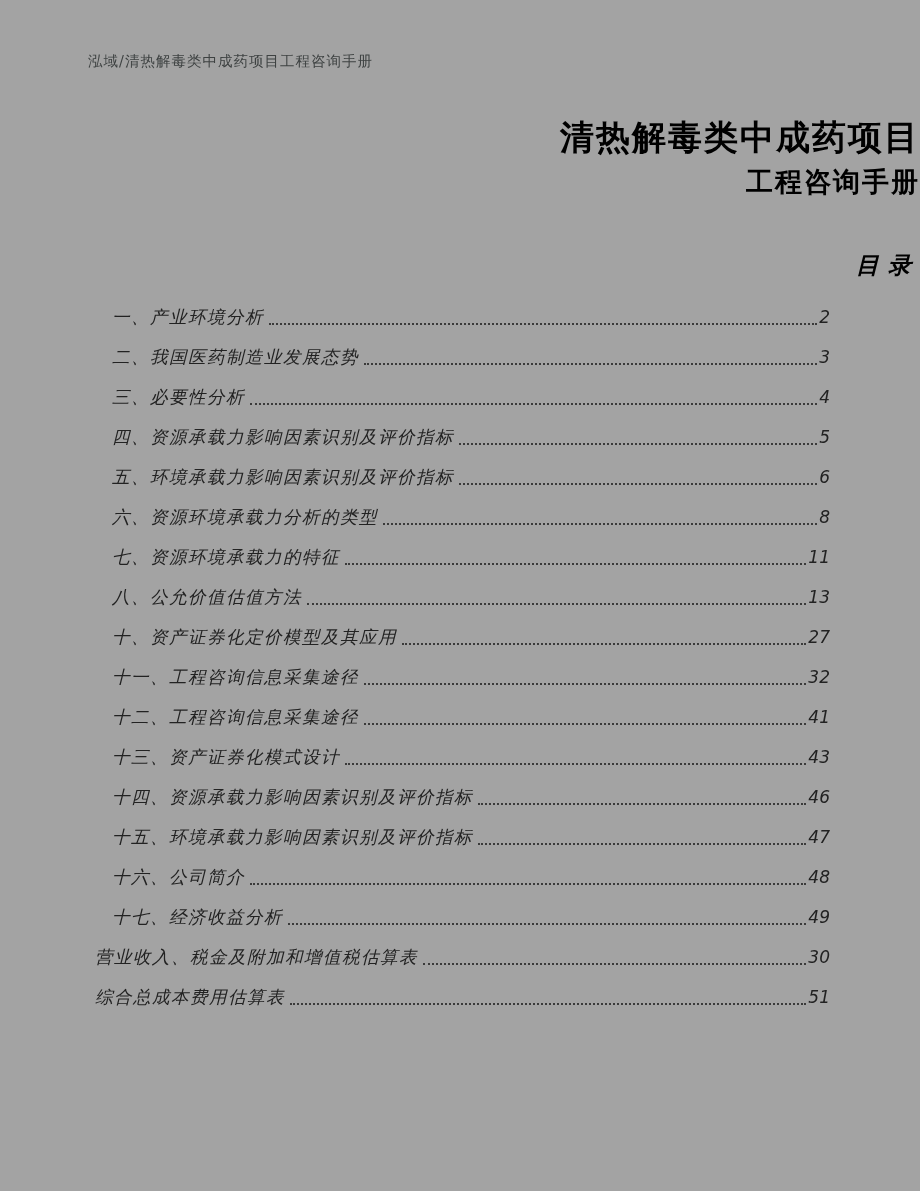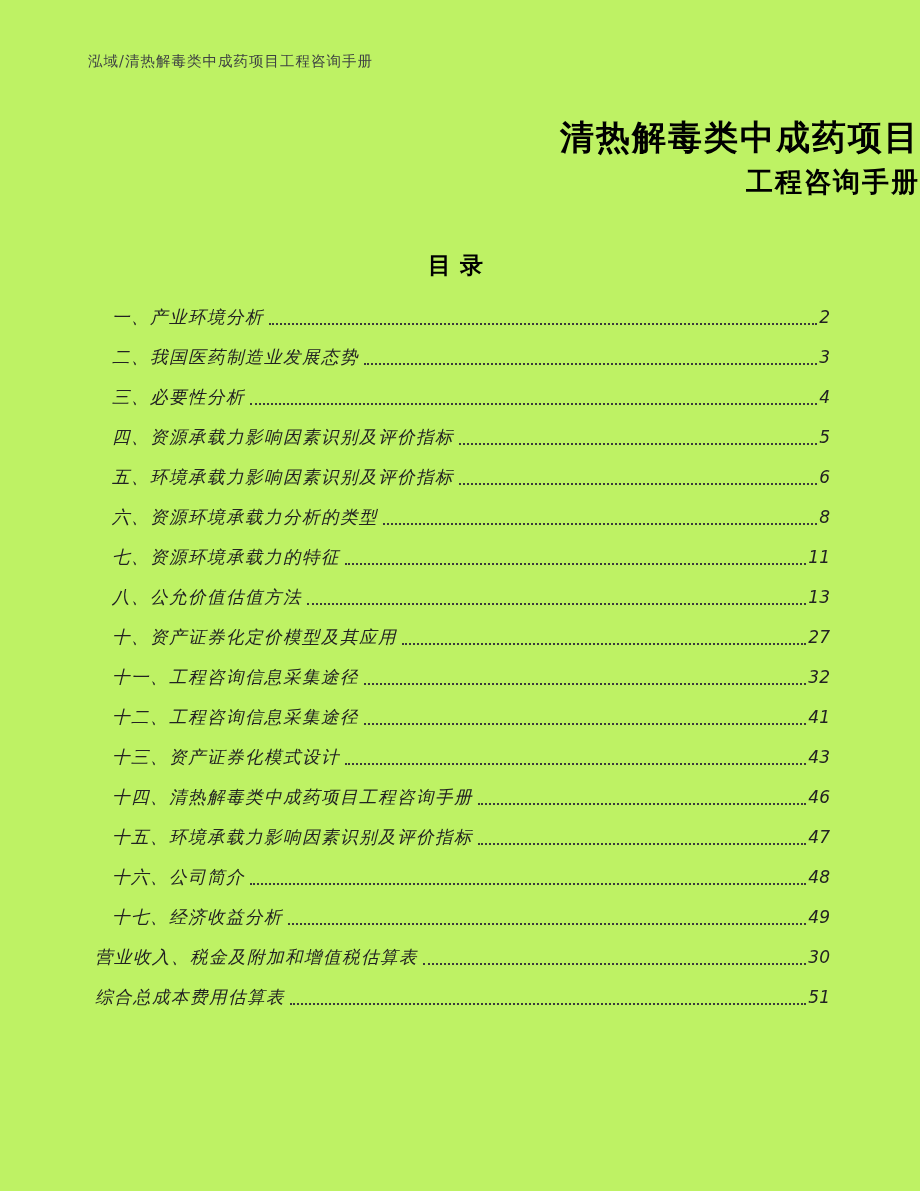--- a/index.html
+++ b/index.html
@@ -2,21 +2,21 @@
 <html><head>
 <meta charset="utf-8">
 <style>
   * { margin: 0; padding: 0; box-sizing: border-box; }
   html, body { background: #888; }
   .page {
     position: relative;
     width: 920px;
     height: 1191px;
     margin: 0 auto;
-    background: #bef264;
+    background: #a3a3a3;
     font-family: "DejaVu Serif", "Liberation Serif", serif;
     color: #1f1f1f;
     overflow: hidden;
   }
   .doc-header {
     padding: 52px 90px 0 88px;
     font-size: 14.5px;
     letter-spacing: 1px;
     color: #3e4242;
     font-family: "DejaVu Serif", "Liberation Serif", serif;
@@ -35,26 +35,27 @@
   }
   .title-line2 {
     margin-top: 5px;
     font-size: 27px;
     font-weight: bold;
     letter-spacing: 2px;
     line-height: 36px;
   }
   .toc-heading {
     margin-top: 50px;
-    text-align: center;
+    text-align: right;
     font-size: 23px;
     font-weight: bold;
     letter-spacing: 9px;
     color: #000000;
     font-family: "DejaVu Serif", "Liberation Serif", serif;
+    font-style: italic;
   }
   .toc-list {
     margin: 16px 90px 0 88px;
   }
   .toc-row {
     display: flex;
     align-items: baseline;
     height: 40px;
     line-height: 40px;
     font-size: 17.5px;
@@ -151,21 +152,21 @@
       <span class="toc-label">十二、工程咨询信息采集途径</span>
       <span class="toc-leader"></span>
       <span class="toc-page">41</span>
     </div>
       <div class="toc-row numbered">
       <span class="toc-label">十三、资产证券化模式设计</span>
       <span class="toc-leader"></span>
       <span class="toc-page">43</span>
     </div>
       <div class="toc-row numbered">
-      <span class="toc-label">十四、清热解毒类中成药项目工程咨询手册</span>
+      <span class="toc-label">十四、资源承载力影响因素识别及评价指标</span>
       <span class="toc-leader"></span>
       <span class="toc-page">46</span>
     </div>
       <div class="toc-row numbered">
       <span class="toc-label">十五、环境承载力影响因素识别及评价指标</span>
       <span class="toc-leader"></span>
       <span class="toc-page">47</span>
     </div>
       <div class="toc-row numbered">
       <span class="toc-label">十六、公司简介</span>

